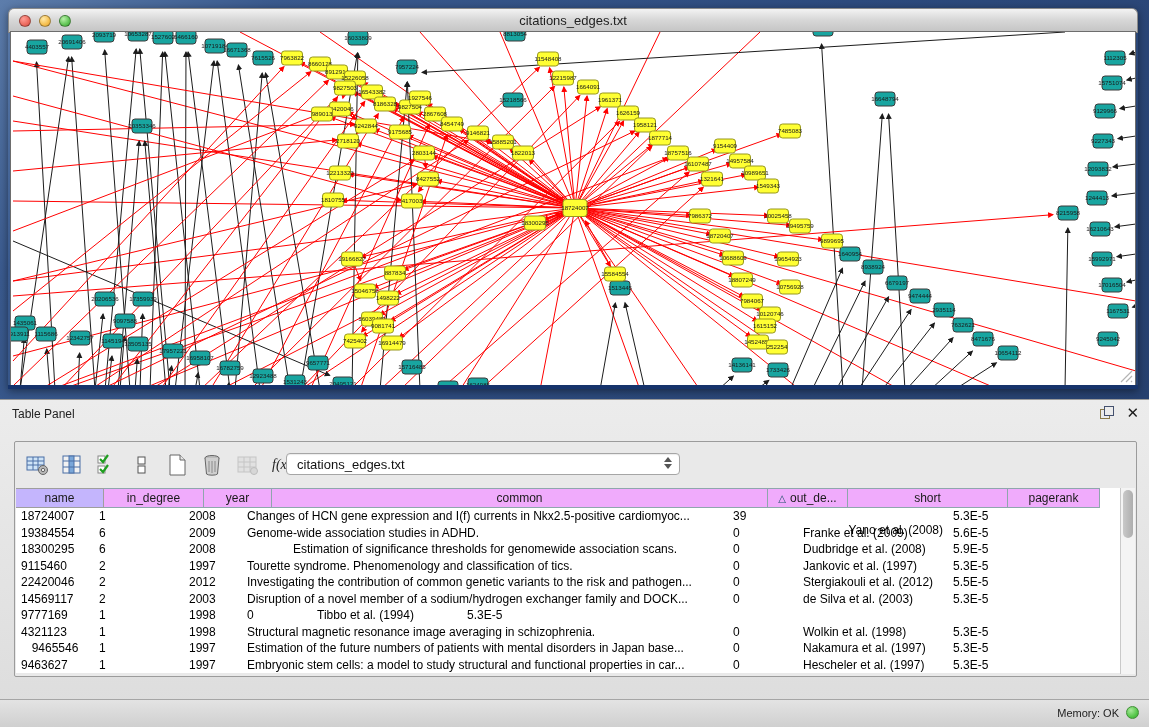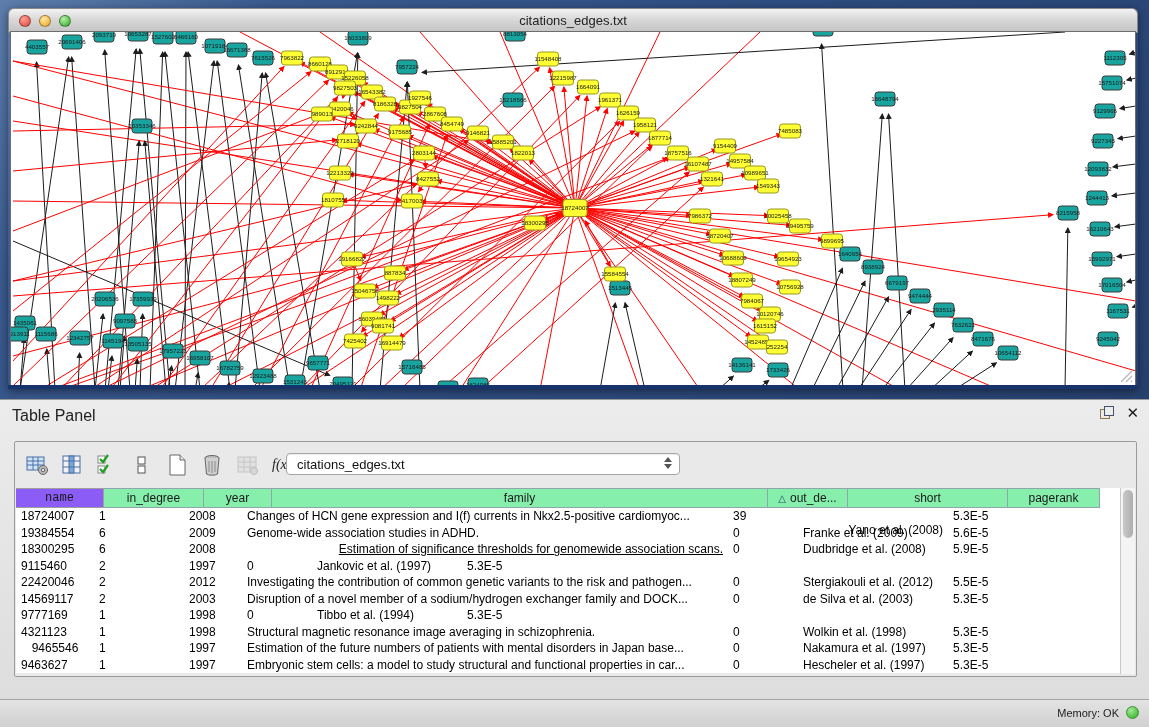--- a/index.html
+++ b/index.html
@@ -23,21 +23,21 @@
   .win-title{position:absolute;left:0;right:0;text-align:center;font-size:13px;color:#222;pointer-events:none;}
   #canvas{position:absolute;left:2px;top:23px;width:1124px;height:353px;background:#fff;
     border:1px solid #6d6d6d;overflow:hidden;}
   #net-svg{position:absolute;left:0;top:0;}
   .grip{position:absolute;right:2px;bottom:2px;width:15px;height:15px;opacity:.55;}
   #win-frame-bottom{position:absolute;left:0;bottom:0;right:0;height:4px;background:#16336b;}
   
   #table-panel{position:absolute;left:0;top:399px;width:1149px;height:328px;
     background:linear-gradient(#ececec,#dcdcdc);border-top:1px solid #9a9a9a;}
   .panel-header{position:absolute;left:0;top:0;width:100%;height:28px;}
-  .panel-title{position:absolute;left:12px;top:7px;font-size:16px;color:#222;}
+  .panel-title{position:absolute;left:12px;top:7px;font-size:12px;color:#222;}
   .panel-btns{position:absolute;right:10px;top:6px;display:flex;gap:12px;align-items:center;}
   .float-ico{width:14px;height:14px;position:relative;}
   .float-ico .sq1{position:absolute;left:0;top:3px;width:8px;height:8px;border:1.4px solid #8a7a4a;}
   .float-ico .sq2{position:absolute;left:4px;top:0;width:8px;height:8px;border:1.4px solid #44506e;background:#ececec;}
   .close-x{font-size:15px;font-weight:bold;color:#1a1a1a;line-height:14px;cursor:default;}
   .panel-body{position:absolute;left:14px;top:41px;width:1121px;height:234px;
     border:1px solid #9b9b9b;background:#e9e9e9;border-radius:2px;}
   
   .tp-toolbar{position:absolute;left:0;top:0;width:100%;height:46px;display:flex;align-items:center;}
   .tb-ico{width:26px;height:26px;margin-left:9px;display:flex;align-items:center;justify-content:center;}
@@ -46,22 +46,22 @@
   .table-select{position:absolute;left:271px;top:11px;width:394px;height:22px;background:#fff;
     border:1px solid #a6a6a6;border-radius:4px;box-shadow:inset 0 1px 1px rgba(0,0,0,.08);
     font-size:13px;color:#111;display:flex;align-items:center;padding-left:10px;box-sizing:border-box;}
   .stepper{position:absolute;right:7px;top:3px;display:flex;flex-direction:column;gap:2px;}
   .stepper .up{width:0;height:0;border-left:4px solid transparent;border-right:4px solid transparent;border-bottom:5px solid #555;}
   .stepper .dn{width:0;height:0;border-left:4px solid transparent;border-right:4px solid transparent;border-top:5px solid #555;}
   
   #tbl{position:absolute;left:1px;top:46px;width:1104px;background:#fff;font-size:12px;color:#000;}
   .thead{display:flex;height:20px;}
   .th{box-sizing:border-box;border-right:1px solid #8fa6ad;border-top:1px solid #8fa6ad;border-bottom:1px solid #8fa6ad;
-      background:#86efac;display:flex;align-items:center;justify-content:center;font-size:12px;color:#1a1a1a;overflow:hidden;white-space:nowrap;}
-  .th.gray{background:#8b5cf6;border-color:#9e9e9e;font-family:Liberation Mono, monospace;}
+      background:#f0abfc;display:flex;align-items:center;justify-content:center;font-size:12px;color:#1a1a1a;overflow:hidden;white-space:nowrap;}
+  .th.gray{background:#c4b5fd;border-color:#9e9e9e;}
   .sort-tri{font-size:10px;color:#23556e;margin-right:4px;}
   .trow{display:flex;height:16.5px;align-items:center;background:#fff;}
   .td{box-sizing:border-box;padding:0 5px;overflow:hidden;white-space:nowrap;}
   .scrollbar{position:absolute;right:1px;top:46px;width:14px;height:186px;background:#f4f4f4;border-left:1px solid #c9c9c9;}
   .thumb{position:absolute;left:2px;top:2px;width:10px;height:48px;border-radius:5px;
     background:linear-gradient(90deg,#c9c9c9,#aeaeae);}
   
   .tabbar{position:absolute;left:50%;transform:translateX(-50%);top:277px;height:20px;display:flex;
     border:1px solid #8e8e8e;border-radius:5px;overflow:hidden;background:#f5f5f5;box-shadow:0 1px 0 rgba(255,255,255,.7);}
   .seg{padding:0 14px;font-size:12px;display:flex;align-items:center;color:#111;
@@ -865,21 +865,21 @@
           <div class="th gray" style="width: 88px;">
             <span>name</span>
           </div>
           <div class="th" style="width: 100px;">
             <span>in_degree</span>
           </div>
           <div class="th" style="width: 68px;">
             <span>year</span>
           </div>
           <div class="th" style="width: 496px;">
-            <span>family</span>
+            <span>common</span>
           </div>
           <div class="th" style="width: 80px;">
             <span class="sort-tri">△</span>
             <span>out_de...</span>
           </div>
           <div class="th" style="width: 160px;">
             <span>short</span>
           </div>
           <div class="th" style="width: 92px;">
             <span>pagerank</span>
@@ -900,29 +900,30 @@
           <div class="td" style="width: 58px; text-align: left;">2009</div>
           <div class="td" style="width: 486px; text-align: left;">Genome-wide association studies in ADHD.</div>
           <div class="td" style="width: 70px; text-align: left;">0</div>
           <div class="td" style="width: 150px; text-align: left;">Franke et al. (2009)</div>
           <div class="td" style="width: 82px; text-align: left;">5.6E-5</div>
         </div>
         <div class="trow">
           <div class="td" style="width: 78px; text-align: left;">18300295</div>
           <div class="td" style="width: 90px; text-align: left;">6</div>
           <div class="td" style="width: 58px; text-align: left;">2008</div>
-          <div class="td" style="width: 486px; text-align: right; text-decoration: underline;">Estimation of significance thresholds for genomewide association scans.</div>
+          <div class="td" style="width: 486px; text-align: center;">Estimation of significance thresholds for genomewide association scans.</div>
           <div class="td" style="width: 70px; text-align: left;">0</div>
           <div class="td" style="width: 150px; text-align: left;">Dudbridge et al. (2008)</div>
           <div class="td" style="width: 82px; text-align: left;">5.9E-5</div>
         </div>
         <div class="trow">
           <div class="td" style="width: 78px; text-align: left;">9115460</div>
           <div class="td" style="width: 90px; text-align: left;">2</div>
           <div class="td" style="width: 58px; text-align: left;">1997</div>
+          <div class="td" style="width: 486px; text-align: left;">Tourette syndrome. Phenomenology and classification of tics.</div>
           <div class="td" style="width: 70px; text-align: left;">0</div>
           <div class="td" style="width: 150px; text-align: left;">Jankovic et al. (1997)</div>
           <div class="td" style="width: 82px; text-align: left;">5.3E-5</div>
         </div>
         <div class="trow">
           <div class="td" style="width: 78px; text-align: left;">22420046</div>
           <div class="td" style="width: 90px; text-align: left;">2</div>
           <div class="td" style="width: 58px; text-align: left;">2012</div>
           <div class="td" style="width: 486px; text-align: left;">Investigating the contribution of common genetic variants to the risk and pathogen...</div>
           <div class="td" style="width: 70px; text-align: left;">0</div>

